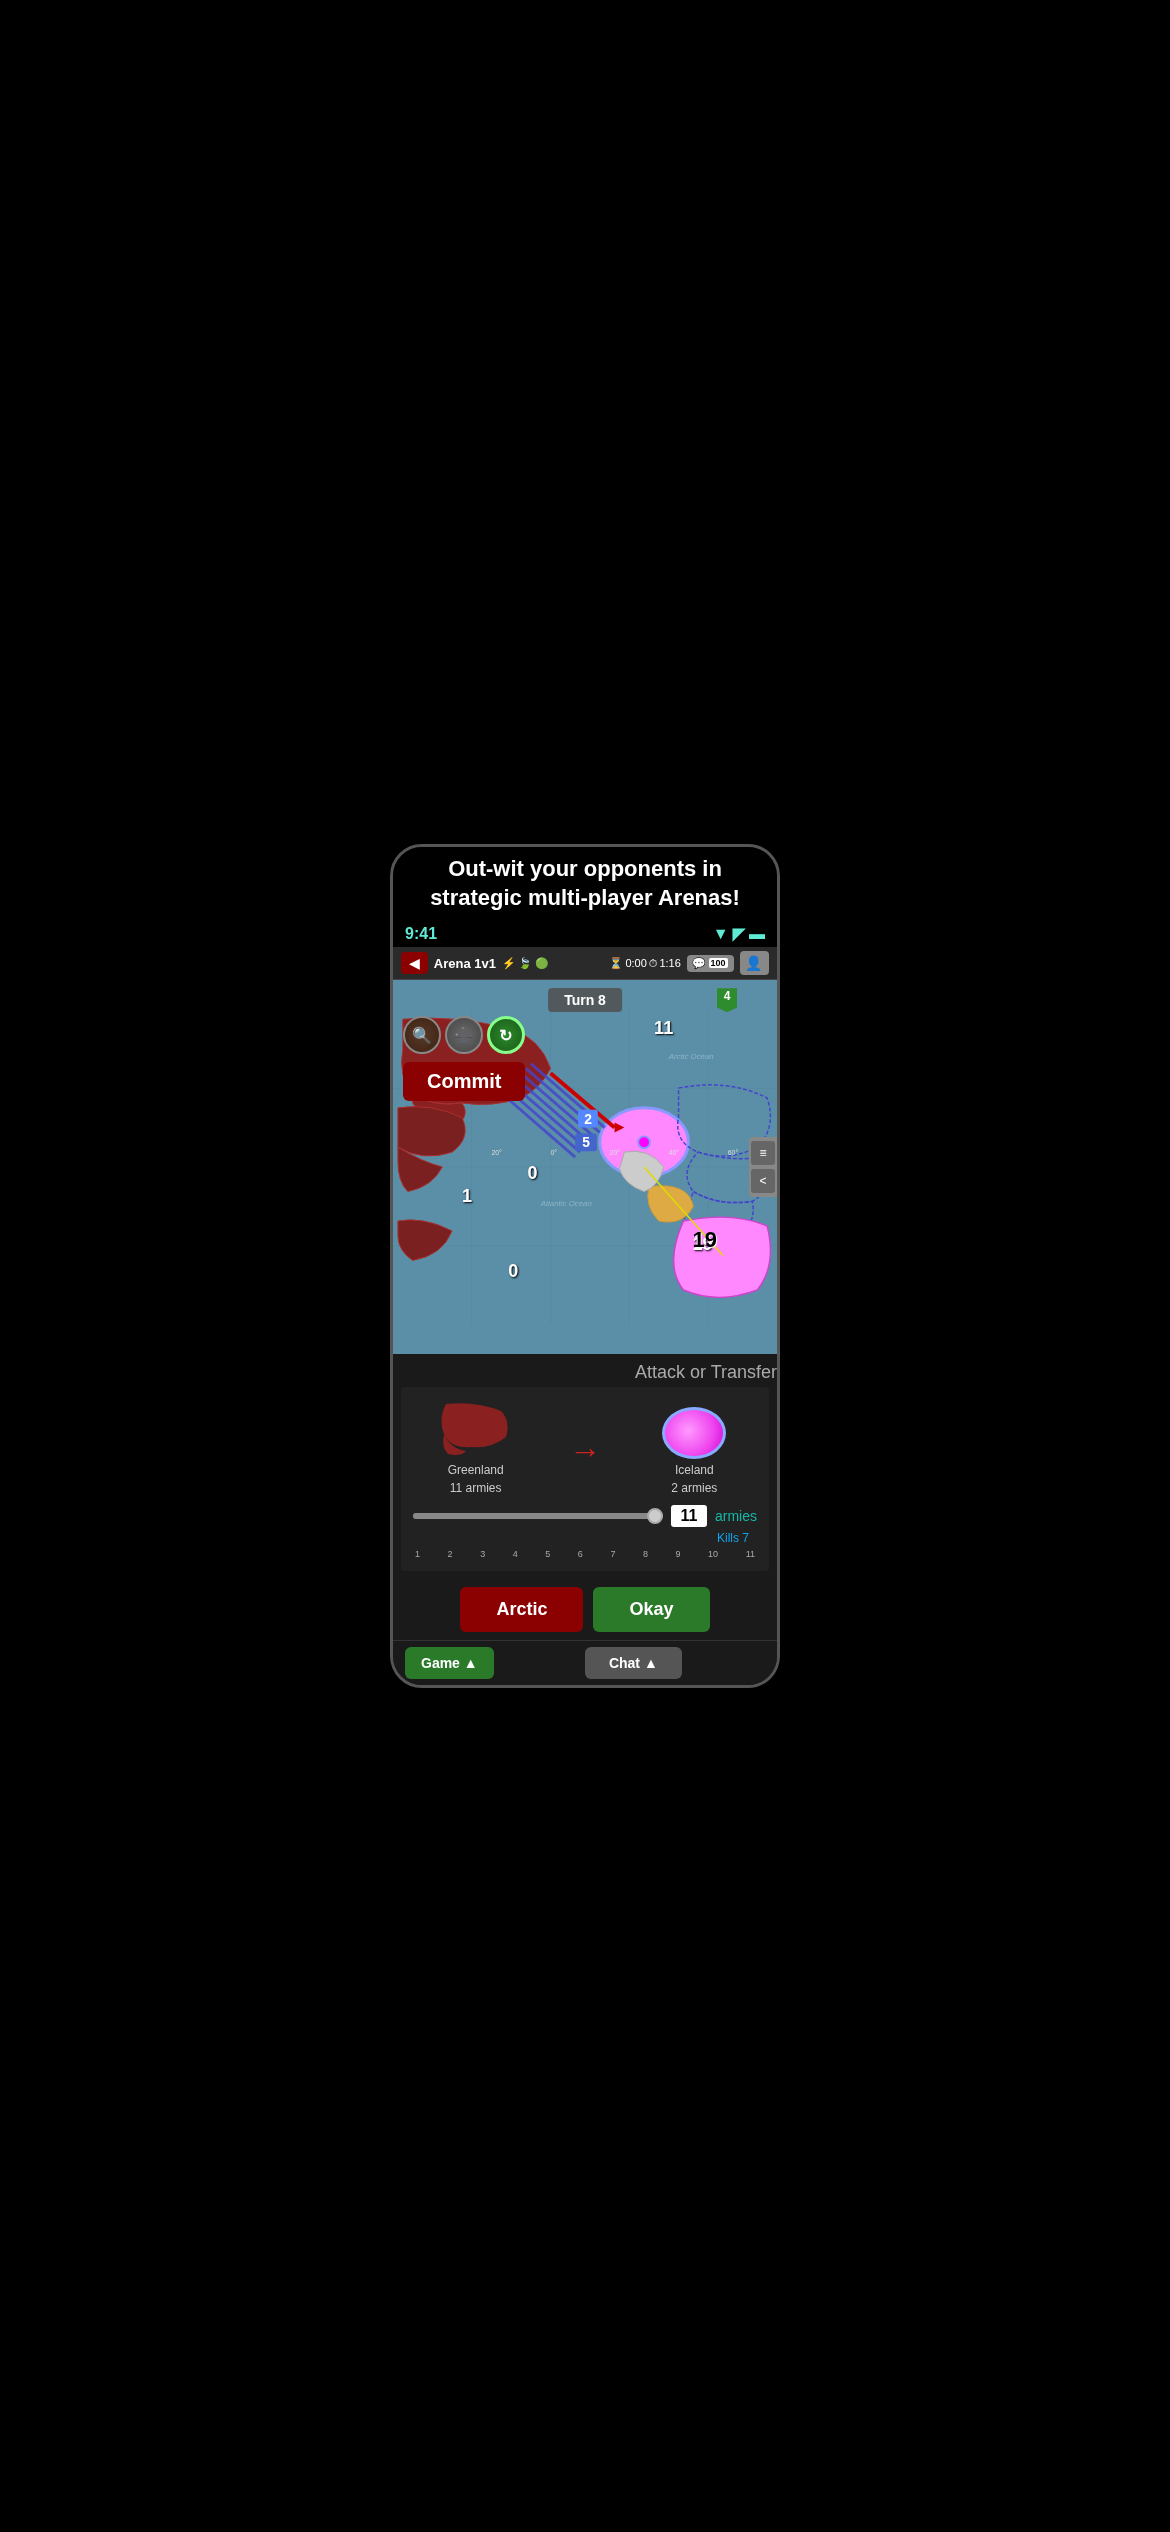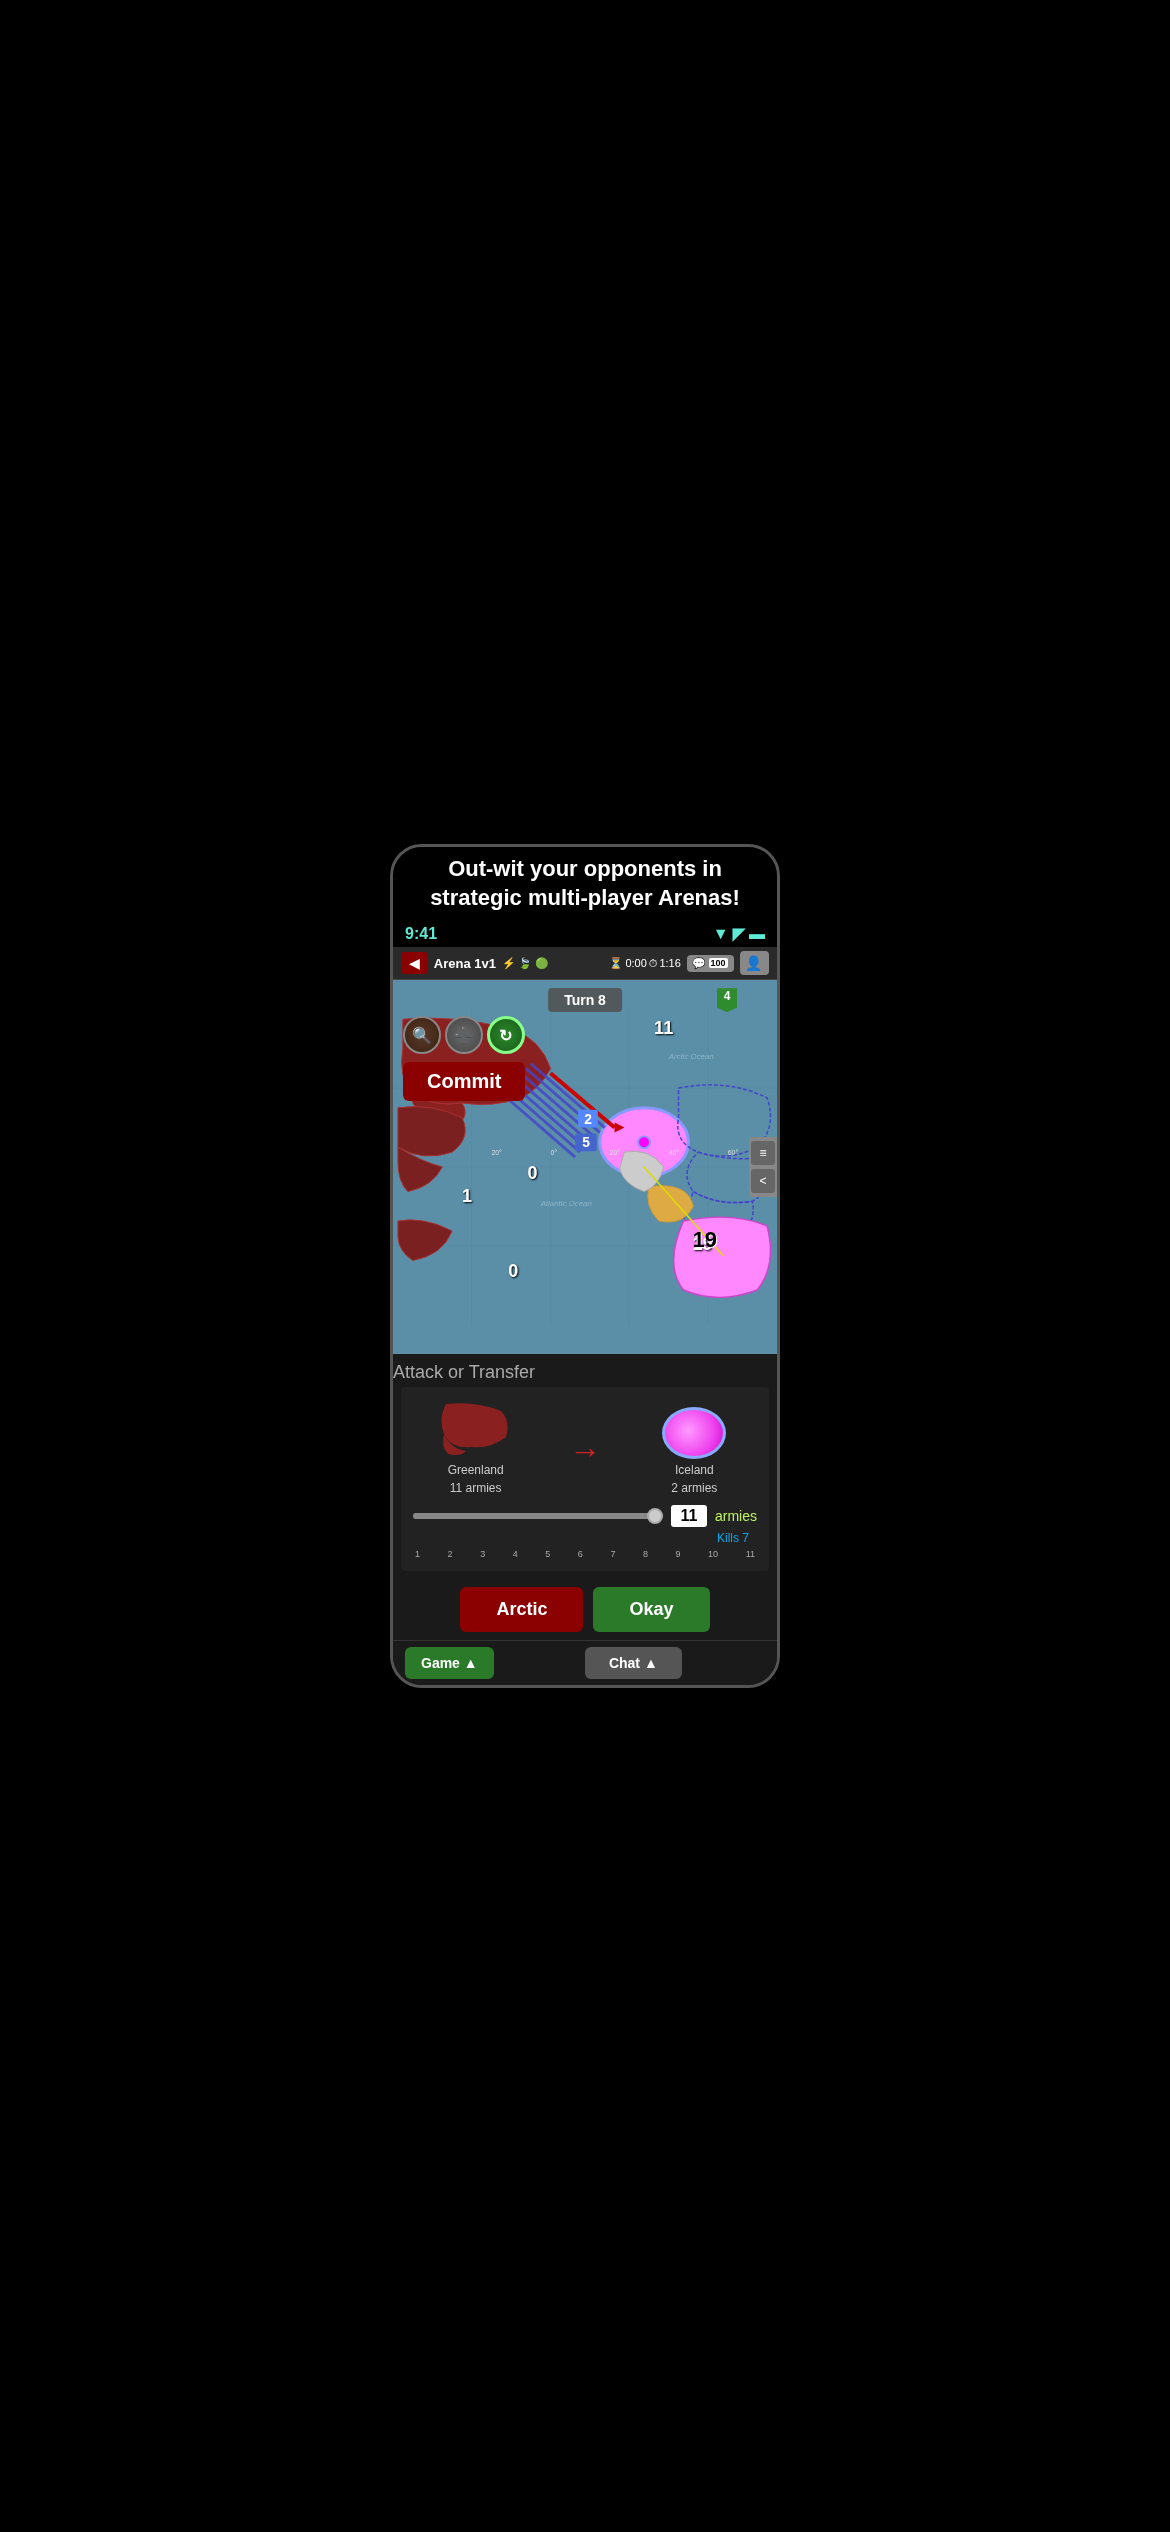--- a/index.html
+++ b/index.html
@@ -234,21 +234,21 @@
       font-size: 18px;
       text-shadow: 1px 1px 2px #000;
     }
     
     .attack-panel {
       background: #1a1a1a;
       flex-shrink: 0;
     }
     .attack-title {
       color: #aaa;
-      text-align: left;
+      text-align: right;
       font-size: 18px;
       padding: 8px 0 4px;
     }
     .attack-content {
       background: #222;
       margin: 0 8px 8px;
       border-radius: 4px;
       padding: 12px;
     }
     .territory-row {
@@ -322,21 +322,21 @@
       background: #fff;
       color: #000;
       font-weight: bold;
       font-size: 16px;
       padding: 2px 8px;
       border-radius: 3px;
       min-width: 36px;
       text-align: center;
     }
     .armies-label {
-      color: #bef264;
+      color: #14b8a6;
       font-size: 14px;
     }
     .kills-label {
       color: #0ea5e9;
       font-size: 12px;
       text-align: right;
       padding-right: 4px;
     }
     .slider-ticks {
       display: flex;

